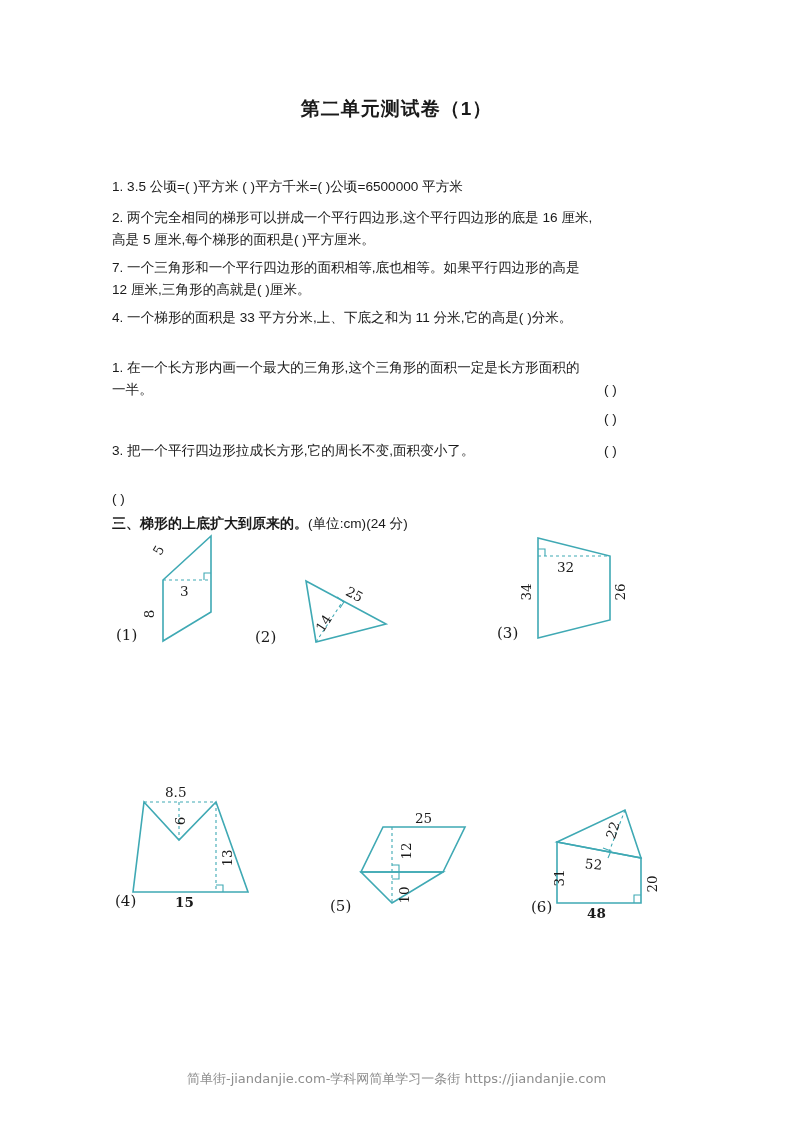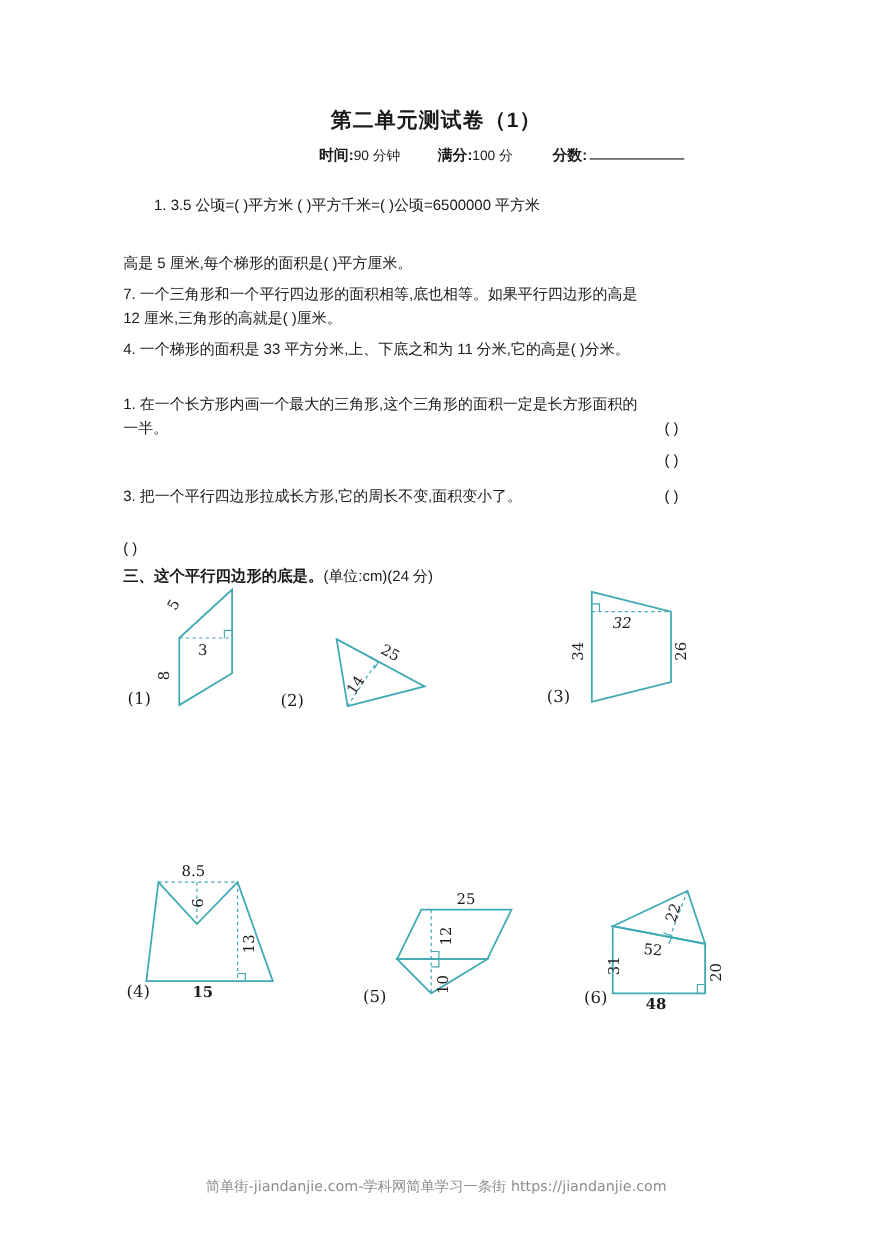--- a/index.html
+++ b/index.html
@@ -82,34 +82,25 @@
     font-family:"DejaVu Sans","Liberation Sans",sans-serif;
   }
 </style>
 </head>
 <body>
 
 <div class="page">
 
   <div class="title">第二单元测试卷（1）</div>
 
-  <div class="meta-row">
-    <span class="m">时间:</span>
-      <span class="v">90 分钟</span>
-    <span class="gap1"></span>
-    <span class="m">满分:</span>
-      <span class="v">100 分</span>
-    <span class="gap2"></span>
-    <span class="m">分数:</span>
-      <span class="score-line"></span>
-  </div>
-
-
-  <div class="blk q" style="left:112px;top:176px;width:620px;margin-left:28px;">1. 3.5 公顷=(        )平方米        (        )平方千米=(        )公顷=6500000 平方米</div>
-
+
+
+  <div class="blk q" style="left:112px;top:176px;width:620px;">1. 3.5 公顷=(        )平方米        (        )平方千米=(        )公顷=6500000 平方米</div>
+
+  <div class="blk q" style="left:112px;top:207px;width:640px;">2. 两个完全相同的梯形可以拼成一个平行四边形,这个平行四边形的底是 16 厘米,</div>
   <div class="blk q" style="left:112px;top:229px;width:640px;">高是 5 厘米,每个梯形的面积是(        )平方厘米。</div>
 
   <div class="blk q" style="left:112px;top:257px;width:640px;">7. 一个三角形和一个平行四边形的面积相等,底也相等。如果平行四边形的高是</div>
   <div class="blk q" style="left:112px;top:279px;width:640px;">12 厘米,三角形的高就是(        )厘米。</div>
 
   <div class="blk q" style="left:112px;top:307px;width:660px;">4. 一个梯形的面积是 33 平方分米,上、下底之和为 11 分米,它的高是(        )分米。</div>
 
 
   <div class="blk q" style="left:112px;top:357px;width:640px;">1. 在一个长方形内画一个最大的三角形,这个三角形的面积一定是长方形面积的</div>
   <div class="blk" style="left:112px;top:379px;width:600px;">
@@ -118,21 +109,21 @@
   <div class="blk" style="left:604px;top:379px;">(        )</div>
 
   <div class="blk" style="left:604px;top:408px;">(        )</div>
 
   <div class="blk q" style="left:112px;top:440px;width:520px;">3. 把一个平行四边形拉成长方形,它的周长不变,面积变小了。</div>
   <div class="blk" style="left:604px;top:440px;">(        )</div>
 
   <div class="blk" style="left:112px;top:488px;">(        )</div>
 
   <div class="blk" style="left:112px;top:513px;width:640px;">
-    <span class="sec">三、这个平行四边形的底是。</span><span>(单位:cm)</span><span>(24 分)</span>
+    <span class="sec">三、梯形的上底扩大到原来的。</span><span>(单位:cm)</span><span>(24 分)</span>
   </div>
 
   <div class="fig" style="left:118px;top:528px;width:130px;height:120px;">
     <svg width="130" height="120" viewBox="0 0 130 120">
 
       <polygon points="45,52 93,8 93,84 45,113" fill="none" stroke="#3fa9b4" stroke-width="1.6"></polygon>
 
       <line x1="45" y1="52" x2="93" y2="52" stroke="#3fa9b4" stroke-width="1.1" stroke-dasharray="3,3"></line>
 
       <polyline points="86,52 86,45 93,45" fill="none" stroke="#3fa9b4" stroke-width="1.1"></polyline>
@@ -154,21 +145,21 @@
     <div class="vlabel" style="left:57px;top:55px;transform:rotate(-57deg);">14</div>
     <div class="figlabel" style="left:-3px;top:68px;">(2)</div>
   </div>
 
   <div class="fig" style="left:500px;top:526px;width:140px;height:125px;">
     <svg width="140" height="125" viewBox="0 0 140 125">
       <polygon points="38,12 110,30 110,94 38,112" fill="none" stroke="#3fa9b4" stroke-width="1.6"></polygon>
       <line x1="38" y1="30" x2="110" y2="30" stroke="#3fa9b4" stroke-width="1.1" stroke-dasharray="3,3"></line>
       <polyline points="38,23 45,23 45,30" fill="none" stroke="#3fa9b4" stroke-width="1.1"></polyline>
     </svg>
-    <div class="hlabel" style="left:57px;top:33px;font-style:italic;">32</div>
+    <div class="hlabel" style="left:57px;top:33px;">32</div>
     <div class="vlabel" style="left:17px;top:58px;transform:rotate(-90deg);">34</div>
     <div class="vlabel" style="left:111px;top:58px;transform:rotate(-90deg);">26</div>
     <div class="figlabel" style="left:-3px;top:98px;">(3)</div>
   </div>
 
   <div class="fig" style="left:118px;top:788px;width:170px;height:140px;">
     <svg width="170" height="140" viewBox="0 0 170 140">
 
       <polygon points="26,14 61,52 98,14 130,104 15,104" fill="none" stroke="#3fa9b4" stroke-width="1.6"></polygon>
 

